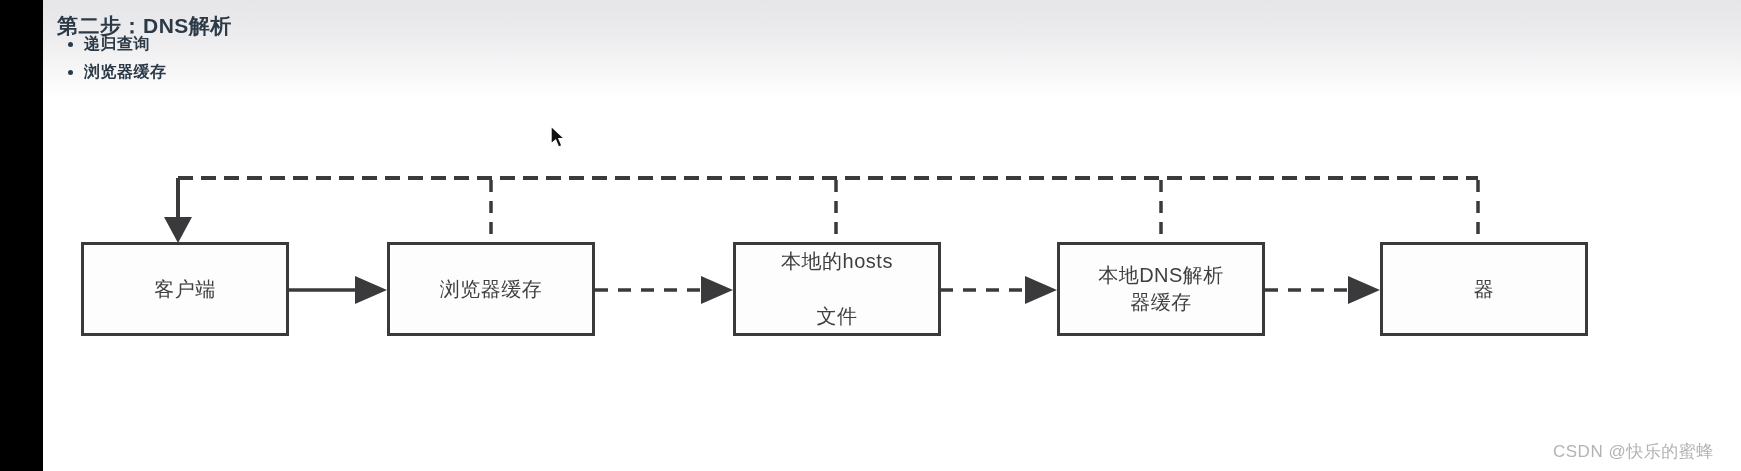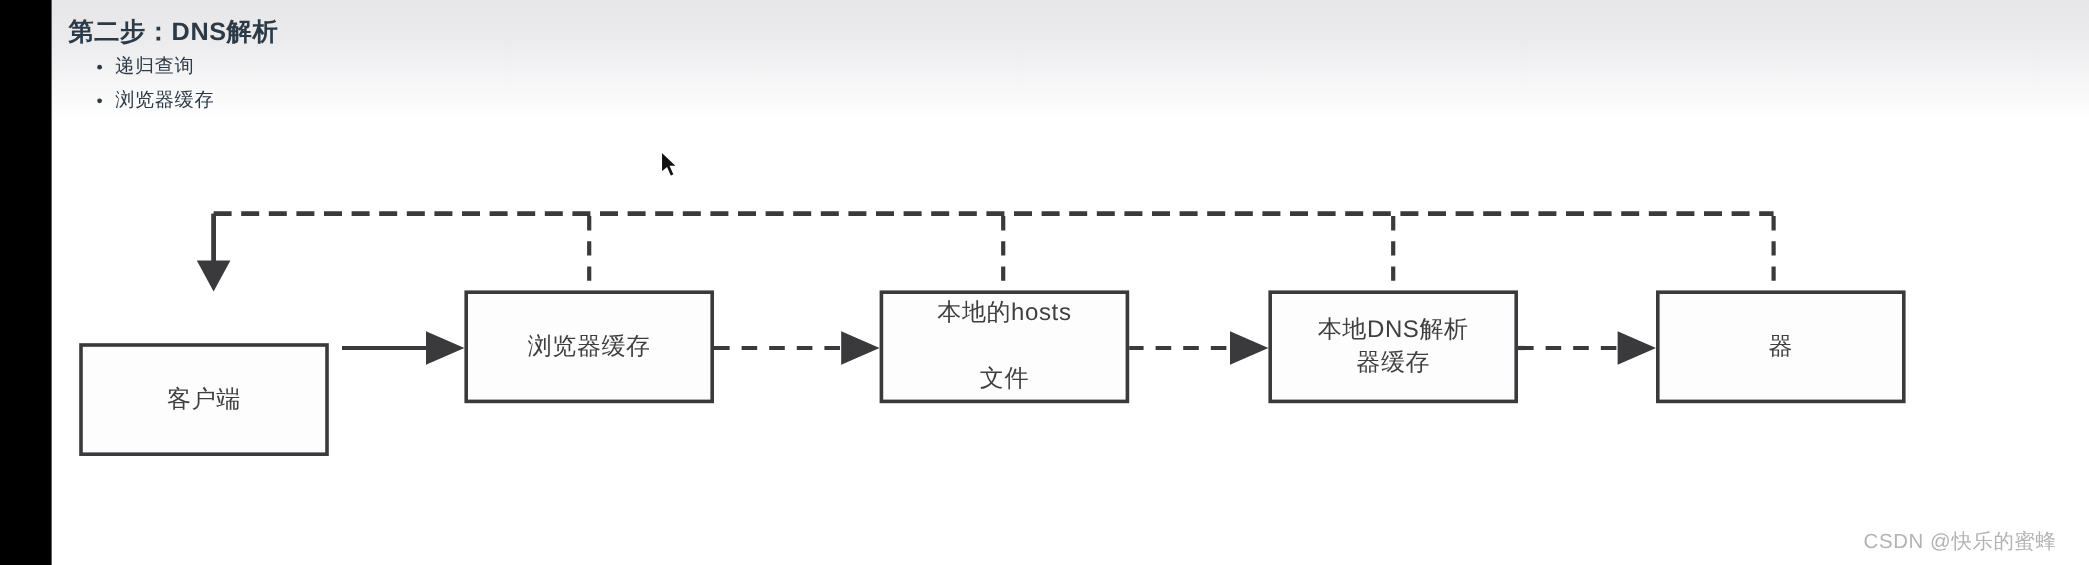--- a/index.html
+++ b/index.html
@@ -16,39 +16,40 @@
   }
   .page-title{
     position:absolute;left:57px;top:-9px;
     font-size:21px;font-weight:bold;
     color:var(--text_dark,#2c3a47);
     letter-spacing:0.5px;
     white-space:nowrap;
   }
   .bullet-list{
     position:absolute;left:66px;top:30px;
-    margin:12px;padding:0 0 0 18px;
+    margin:0;padding:0 0 0 18px;
     color:var(--text_dark,#2c3a47);
+    font-weight:bold;
   }
   .bullet-list li{
     font-size:16px;line-height:28px;
     letter-spacing:0.5px;
   }
   .flow-box{
     position:absolute;top:242px;width:208px;height:94px;
     box-sizing:border-box;
     border:3px solid var(--box_border,#3a3a3c);
     background:#fdfdfd;
     display:flex;flex-direction:column;align-items:center;justify-content:center;
     color:var(--box_text,#3f3f41);
     font-size:20px;line-height:27px;
     letter-spacing:0.5px;
   }
   .box-line:empty{display:none;}
-  .b1{left:66px;margin-top:44px;}
+  .b1{left:81px;}
   .b2{left:387px;}
   .b3{left:733px;gap:28px;}
   .b4{left:1057px;}
   .b5{left:1380px;}
   .connector-layer{
     position:absolute;left:0;top:0;pointer-events:none;
   }
   .watermark{
     position:absolute;left:1553px;top:440px;
     font-size:17px;color:var(--watermark,#b3b3b3);

